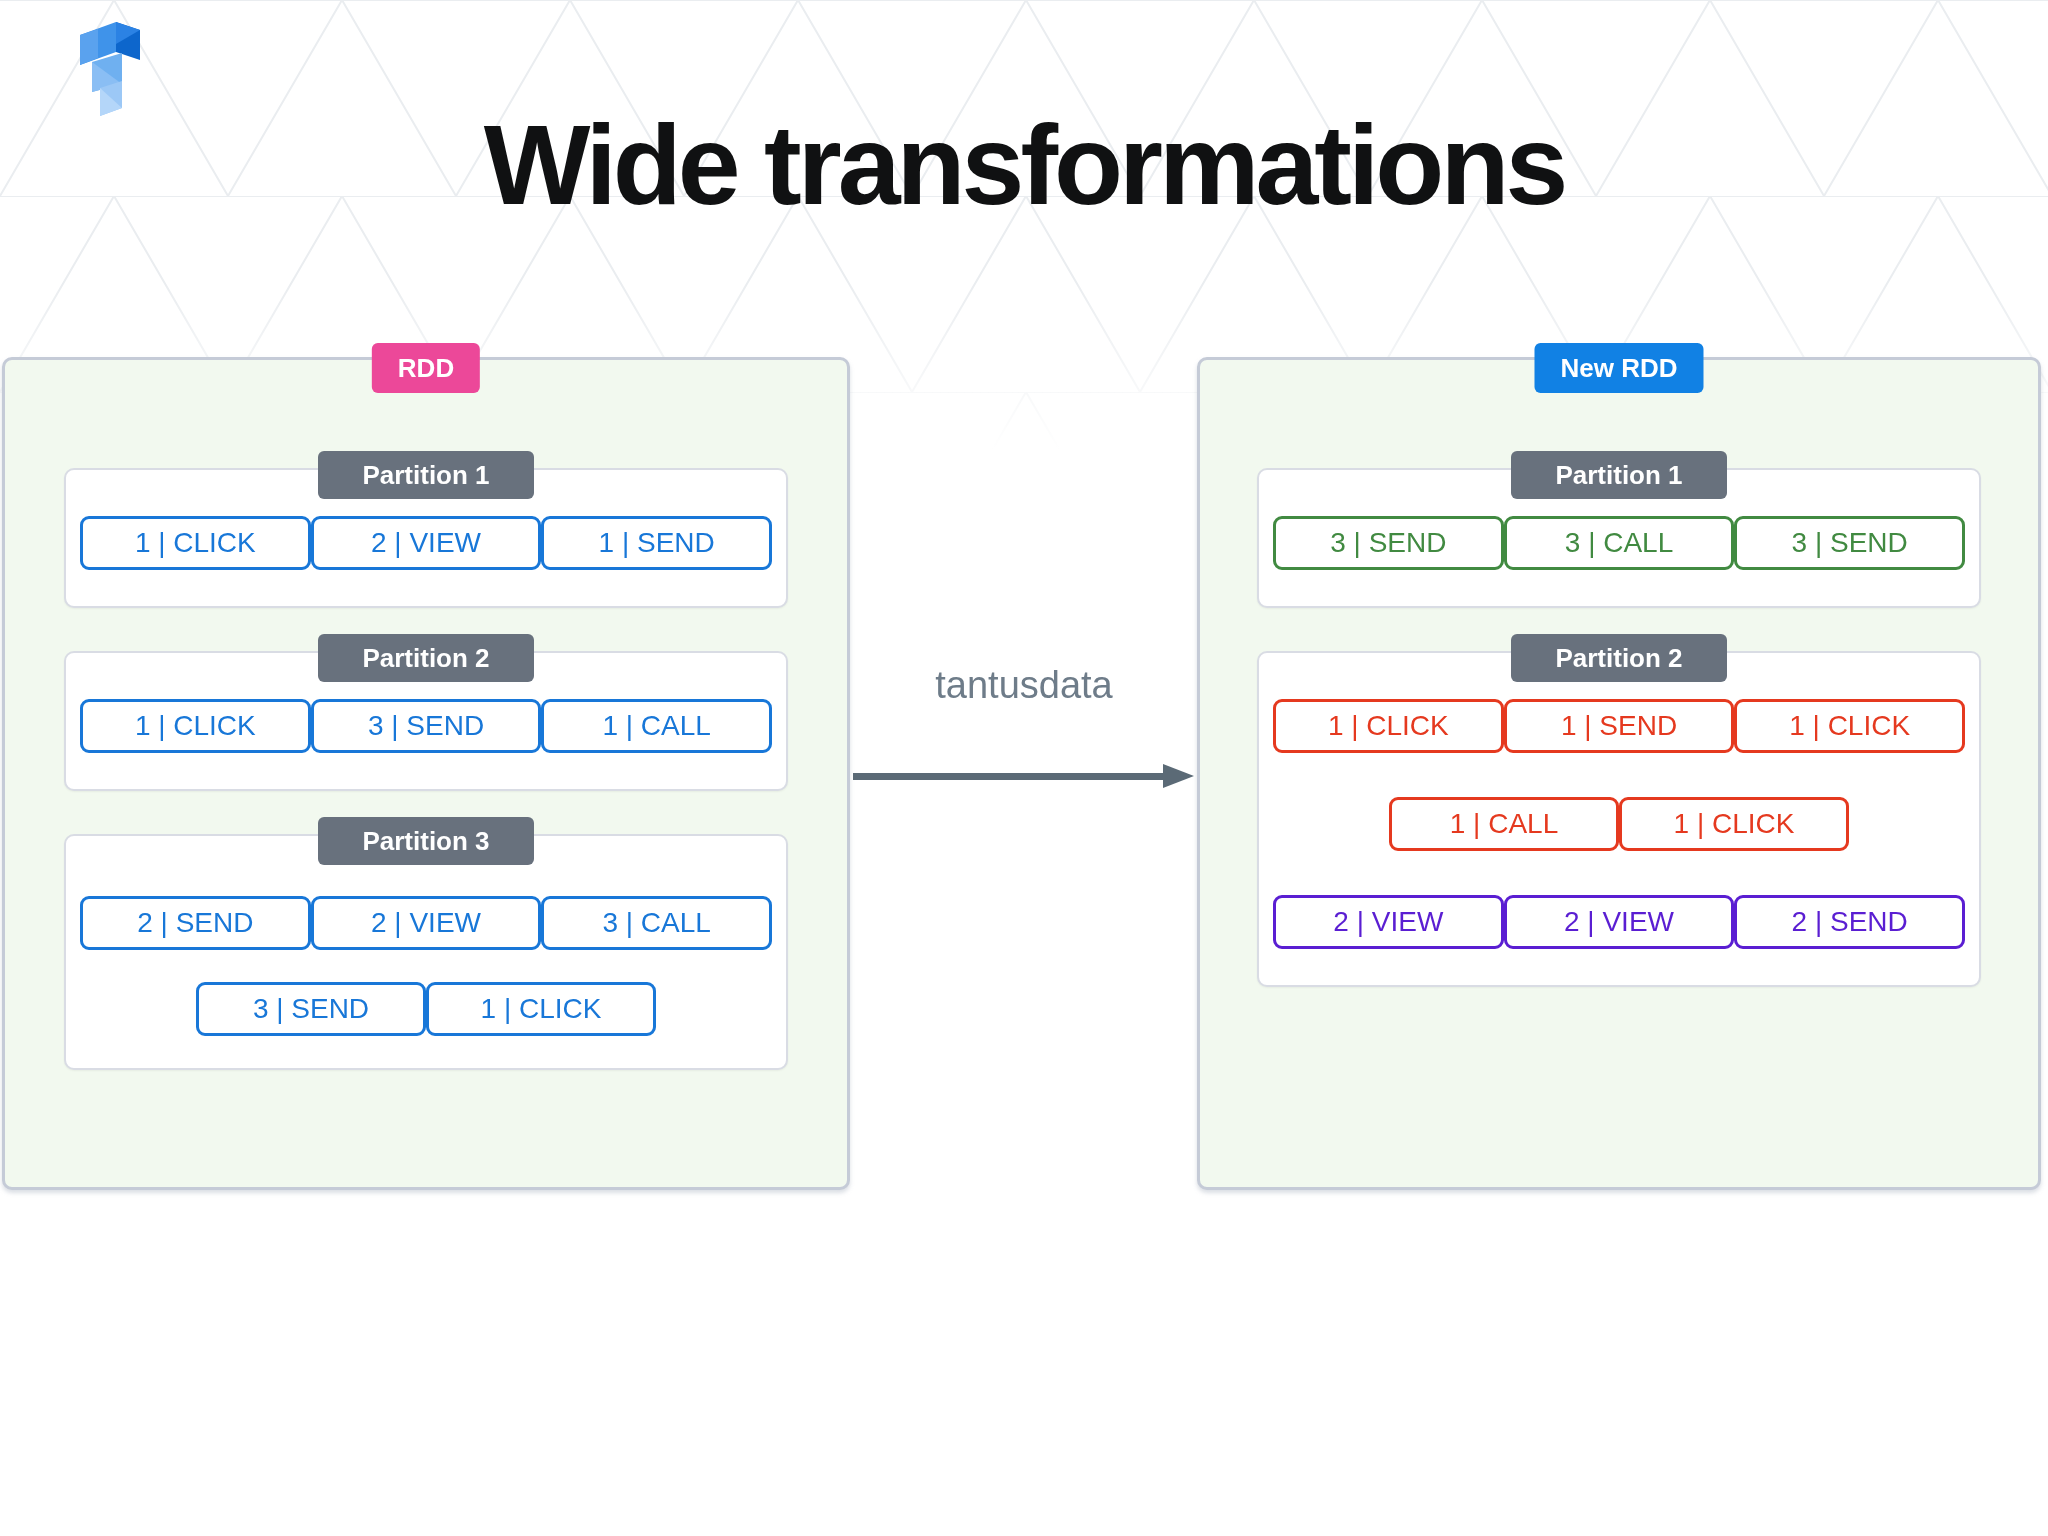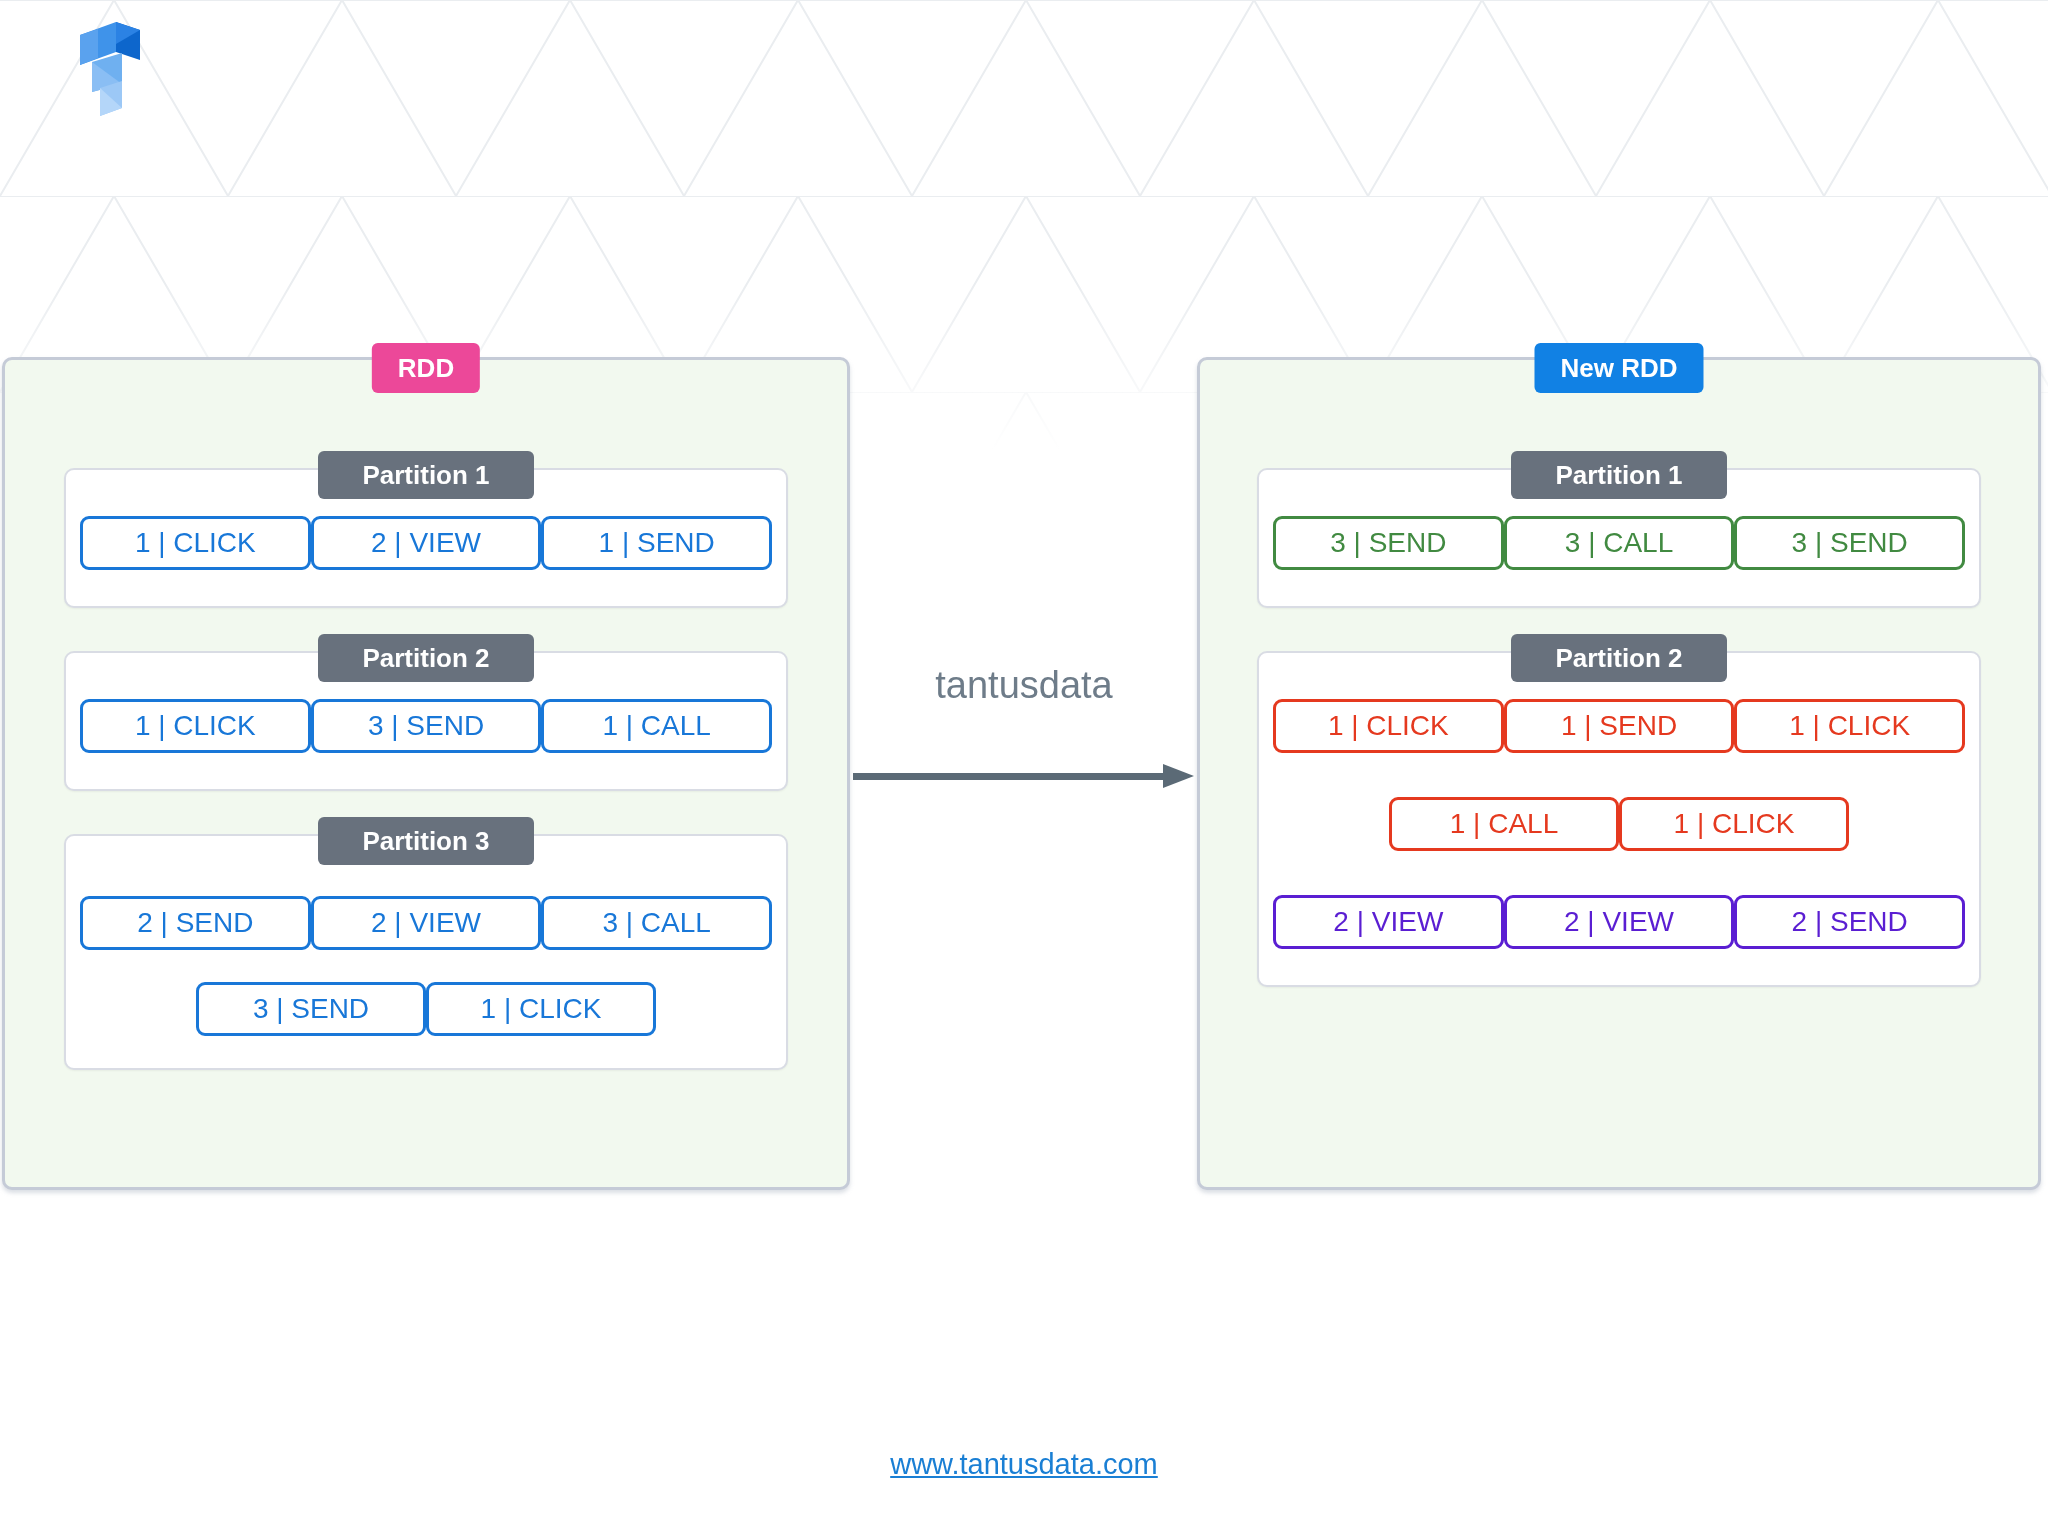--- a/index.html
+++ b/index.html
@@ -95,20 +95,21 @@
     <polygon points="44,2 68,10 68,40 44,32" fill="#0d66cc"></polygon>
     <polygon points="44,2 68,10 44,24" fill="#2b82e4"></polygon>
     <polygon points="8,15 44,2 44,32 8,45" fill="#3f93ea"></polygon>
     <polygon points="8,15 26,9 26,38 8,45" fill="#5aa2ee"></polygon>
     <polygon points="20,42 50,33 50,64 20,72" fill="#6fb0f0"></polygon>
     <polygon points="20,42 50,64 20,72" fill="#8abef4"></polygon>
     <polygon points="28,68 50,61 50,88 28,96" fill="#9cc8f6"></polygon>
     <polygon points="28,68 50,88 28,96" fill="#b4d6f9"></polygon>
   </svg>
 
+  <div class="title">Wide transformations</div>
 
   <div id="diagram">
       <div class="panel panel-left" style="background: rgb(242, 249, 239);">
         <div class="panel-badge" style="background: #ec4899;">RDD</div>
         <div class="partition p-rows-1">
           <div class="partition-badge" style="background: rgb(104, 113, 125);">Partition 1</div>
           <div class="row">
             <div class="chip" style="color: rgb(24, 119, 216); border-color: rgb(24, 119, 216);">1 | CLICK</div>
             <div class="chip" style="color: rgb(24, 119, 216); border-color: rgb(24, 119, 216);">2 | VIEW</div>
             <div class="chip" style="color: rgb(24, 119, 216); border-color: rgb(24, 119, 216);">1 | SEND</div>
@@ -162,17 +163,14 @@
             <div class="chip" style="color: rgb(90, 30, 210); border-color: rgb(90, 30, 210);">2 | SEND</div>
           </div>
         </div>
       </div>
     </div>
 
   <div class="transform-label">tantusdata</div>
   <div class="arrow-line"></div>
   <div class="arrow-head"></div>
 
-  <div class="footer">
-    <a>www.tantusdata.com</a>
-  </div>
 
 </div>
 
 </body></html>

